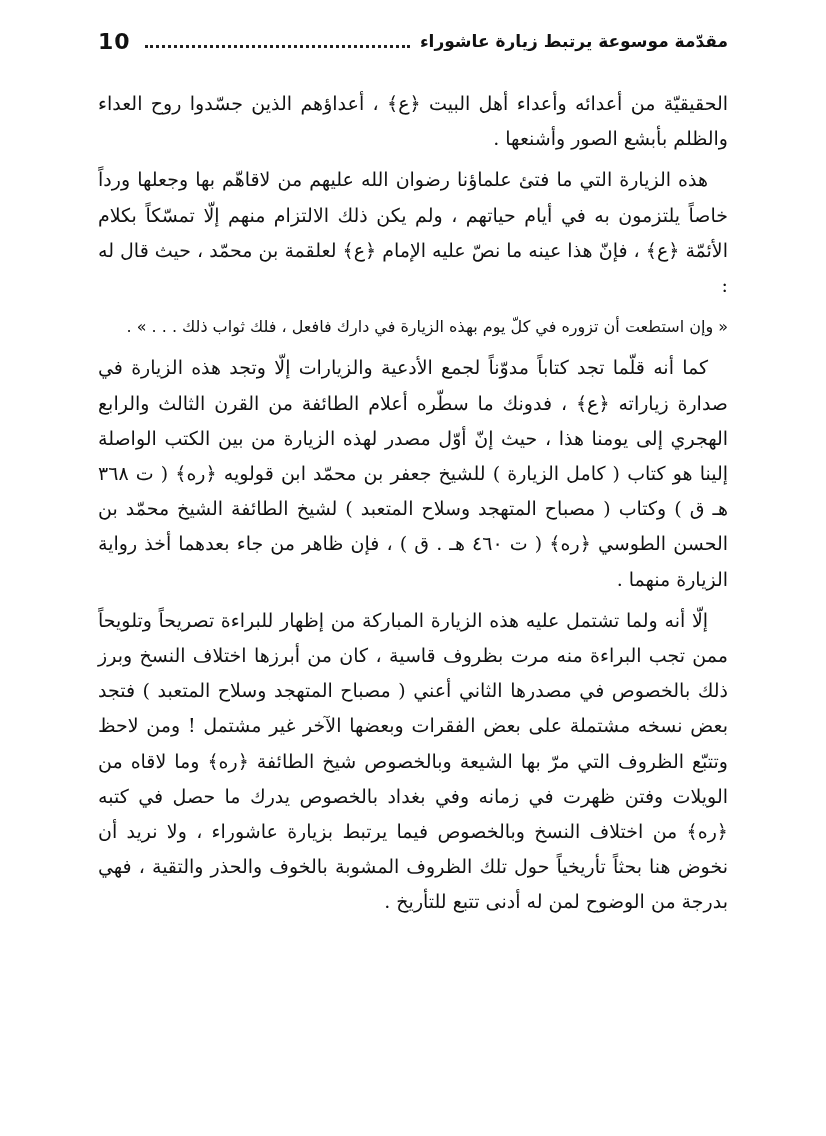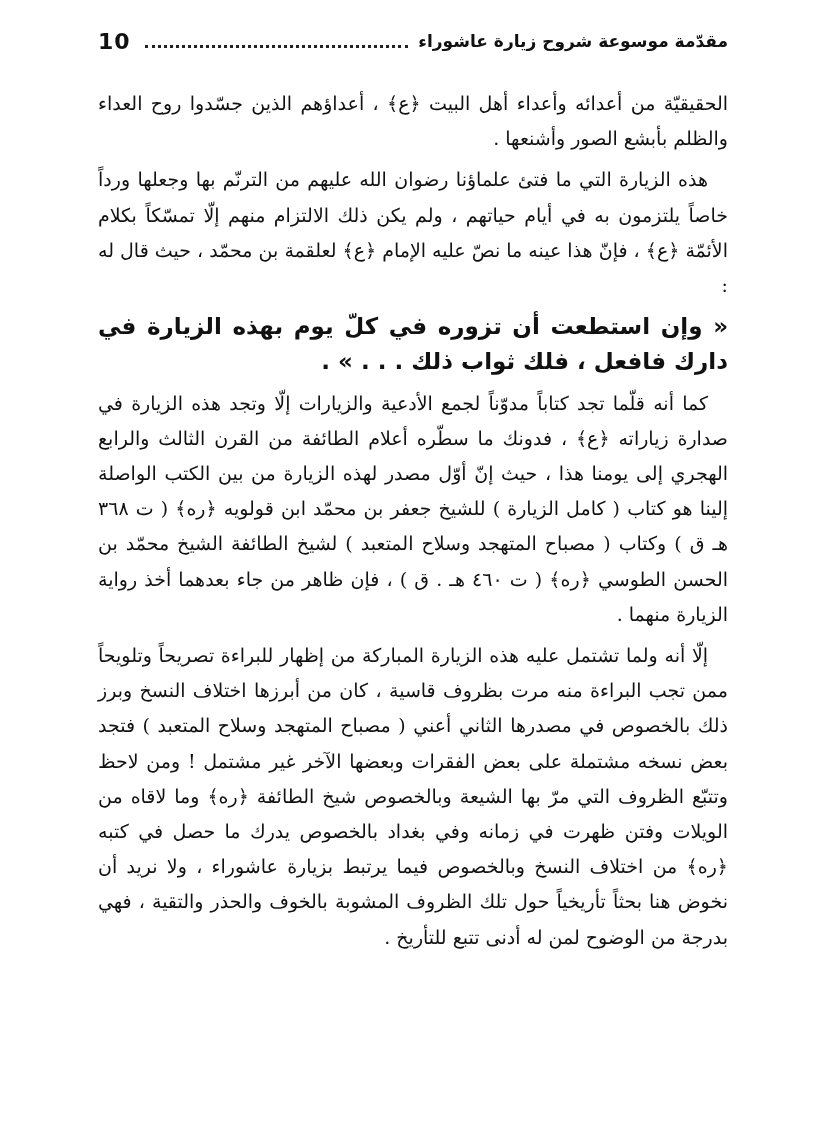--- a/index.html
+++ b/index.html
@@ -65,40 +65,40 @@
     }
     .para {
       margin: 0 0 6px 0;
       text-indent: 20px;
     }
     .para.first {
       text-indent: 0;
     }
     .para.quote {
       text-indent: 0;
-      font-weight: bold;
+      font-weight: normal;
       font-family: "DejaVu Sans", "Liberation Sans", sans-serif;
-      font-size: 23px;
+      font-size: 16px;
     }
     .para.last {
       text-align: right;
     }
   </style>
 </head>
 <body>
 
 <div class="page">
 
   <div class="running-header">
-    <span class="header-title">مقدّمة موسوعة شروح زيارة عاشوراء</span>
+    <span class="header-title">مقدّمة موسوعة يرتبط زيارة عاشوراء</span>
     <span class="header-leader"></span>
     <span class="page-number">10</span>
   </div>
 
   <div class="body-text">
     <p class="para first">الحقيقيّة من أعدائه وأعداء أهل البيت ﴿ع﴾ ، أعداؤهم الذين جسّدوا روح العداء والظلم بأبشع الصور وأشنعها .</p>
-    <p class="para">هذه الزيارة التي ما فتئ علماؤنا رضوان الله عليهم من الترنّم بها وجعلها ورداً خاصاً يلتزمون به في أيام حياتهم ، ولم يكن ذلك الالتزام منهم إلّا تمسّكاً بكلام الأئمّة ﴿ع﴾ ، فإنّ هذا عينه ما نصّ عليه الإمام ﴿ع﴾ لعلقمة بن محمّد ، حيث قال له :</p>
+    <p class="para">هذه الزيارة التي ما فتئ علماؤنا رضوان الله عليهم من لاقاهّم بها وجعلها ورداً خاصاً يلتزمون به في أيام حياتهم ، ولم يكن ذلك الالتزام منهم إلّا تمسّكاً بكلام الأئمّة ﴿ع﴾ ، فإنّ هذا عينه ما نصّ عليه الإمام ﴿ع﴾ لعلقمة بن محمّد ، حيث قال له :</p>
     <p class="para quote">« وإن استطعت أن تزوره في كلّ يوم بهذه الزيارة في دارك فافعل ، فلك ثواب ذلك . . . » .</p>
     <p class="para">كما أنه قلّما تجد كتاباً مدوّناً لجمع الأدعية والزيارات إلّا وتجد هذه الزيارة في صدارة زياراته ﴿ع﴾ ، فدونك ما سطّره أعلام الطائفة من القرن الثالث والرابع الهجري إلى يومنا هذا ، حيث إنّ أوّل مصدر لهذه الزيارة من بين الكتب الواصلة إلينا هو كتاب ( كامل الزيارة ) للشيخ جعفر بن محمّد ابن قولويه ﴿ره﴾ ( ت ٣٦٨ هـ ق ) وكتاب ( مصباح المتهجد وسلاح المتعبد ) لشيخ الطائفة الشيخ محمّد بن الحسن الطوسي ﴿ره﴾ ( ت ٤٦٠ هـ . ق ) ، فإن ظاهر من جاء بعدهما أخذ رواية الزيارة منهما .</p>
     <p class="para">إلّا أنه ولما تشتمل عليه هذه الزيارة المباركة من إظهار للبراءة تصريحاً وتلويحاً ممن تجب البراءة منه مرت بظروف قاسية ، كان من أبرزها اختلاف النسخ وبرز ذلك بالخصوص في مصدرها الثاني أعني ( مصباح المتهجد وسلاح المتعبد ) فتجد بعض نسخه مشتملة على بعض الفقرات وبعضها الآخر غير مشتمل ! ومن لاحظ وتتبّع الظروف التي مرّ بها الشيعة وبالخصوص شيخ الطائفة ﴿ره﴾ وما لاقاه من الويلات وفتن ظهرت في زمانه وفي بغداد بالخصوص يدرك ما حصل في كتبه ﴿ره﴾ من اختلاف النسخ وبالخصوص فيما يرتبط بزيارة عاشوراء ، ولا نريد أن نخوض هنا بحثاً تأريخياً حول تلك الظروف المشوبة بالخوف والحذر والتقية ، فهي بدرجة من الوضوح لمن له أدنى تتبع للتأريخ .</p>
   </div>
 
 </div>
 
 </body></html>

